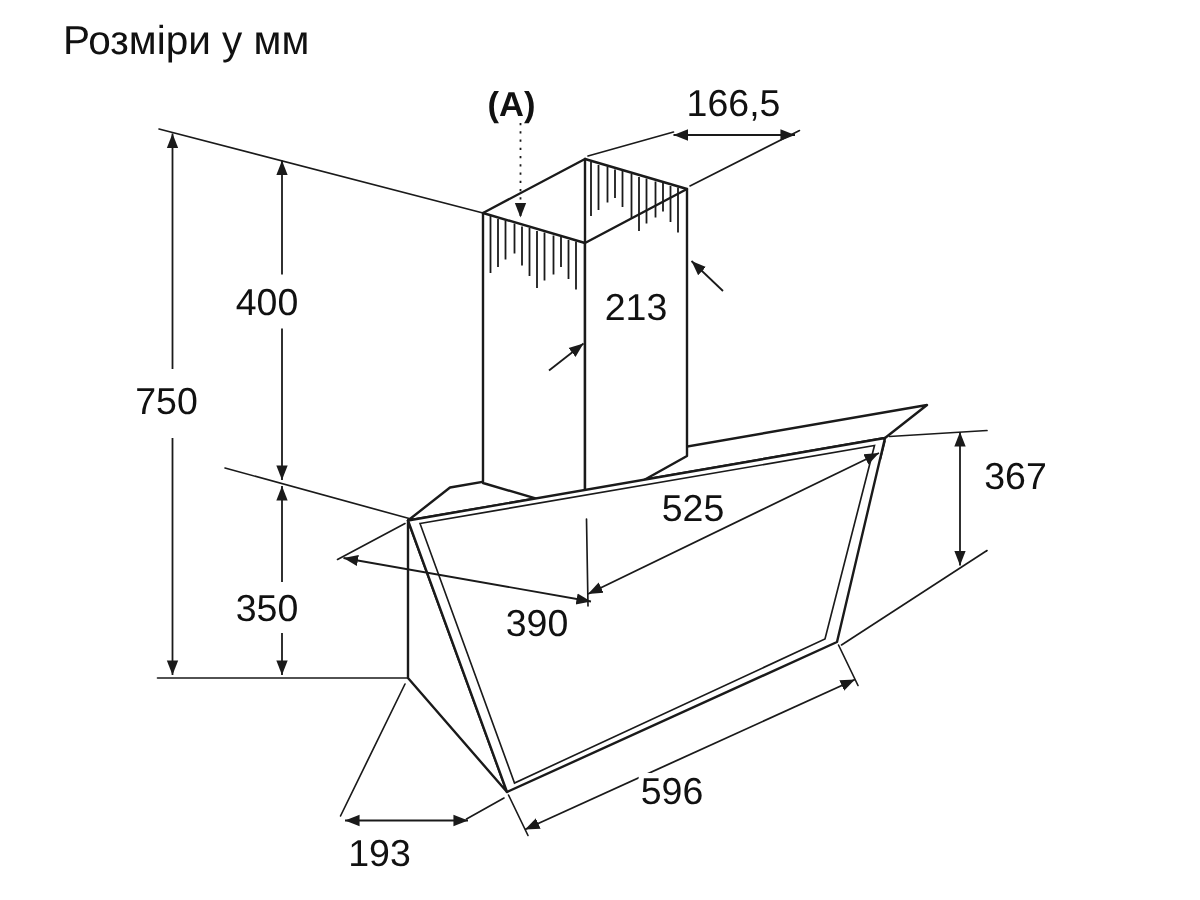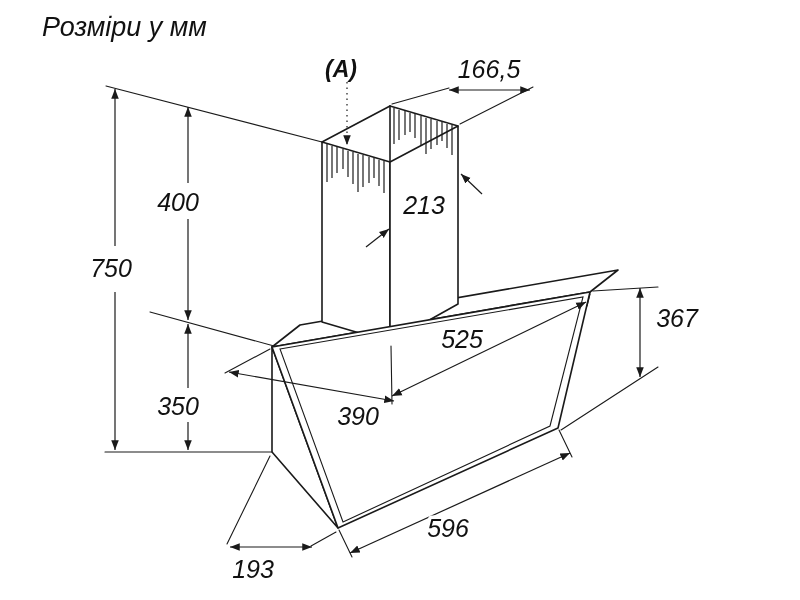--- a/index.html
+++ b/index.html
@@ -1,16 +1,16 @@
 <!DOCTYPE html>
 <html><head>
 <meta charset="utf-8">
 <style>
   html,body{margin:0;padding:0;background:#ffffff;width:800px;height:600px;overflow:hidden;}
-  .stage{position:relative;width:800px;height:600px;background:#fff;font-style:italic;}
+  .stage{position:relative;width:800px;height:600px;background:#fff;}
   svg{display:block;}
   .obj{stroke:#1a1a1a;stroke-width:1.6;fill:none;stroke-linejoin:round;stroke-linecap:round;}
   .objfill{stroke:#1a1a1a;stroke-width:1.6;fill:#ffffff;stroke-linejoin:round;}
   .thin{stroke:#1a1a1a;stroke-width:1.1;fill:none;stroke-linecap:round;}
   .ext{stroke:#1a1a1a;stroke-width:1.1;fill:none;stroke-linecap:round;}
   .dimline{stroke:#1a1a1a;stroke-width:1.2;fill:none;}
   .hatch{stroke:#1a1a1a;stroke-width:1.2;fill:none;stroke-linecap:butt;}
   .dim{font-family:"Liberation Sans",sans-serif;font-size:25px;fill:#111;stroke:#fff;stroke-width:7px;
        paint-order:stroke;stroke-linejoin:round;text-anchor:middle;dominant-baseline:central;}
   .marker-a{font-family:"Liberation Sans",sans-serif;font-size:23px;font-weight:bold;fill:#111;

